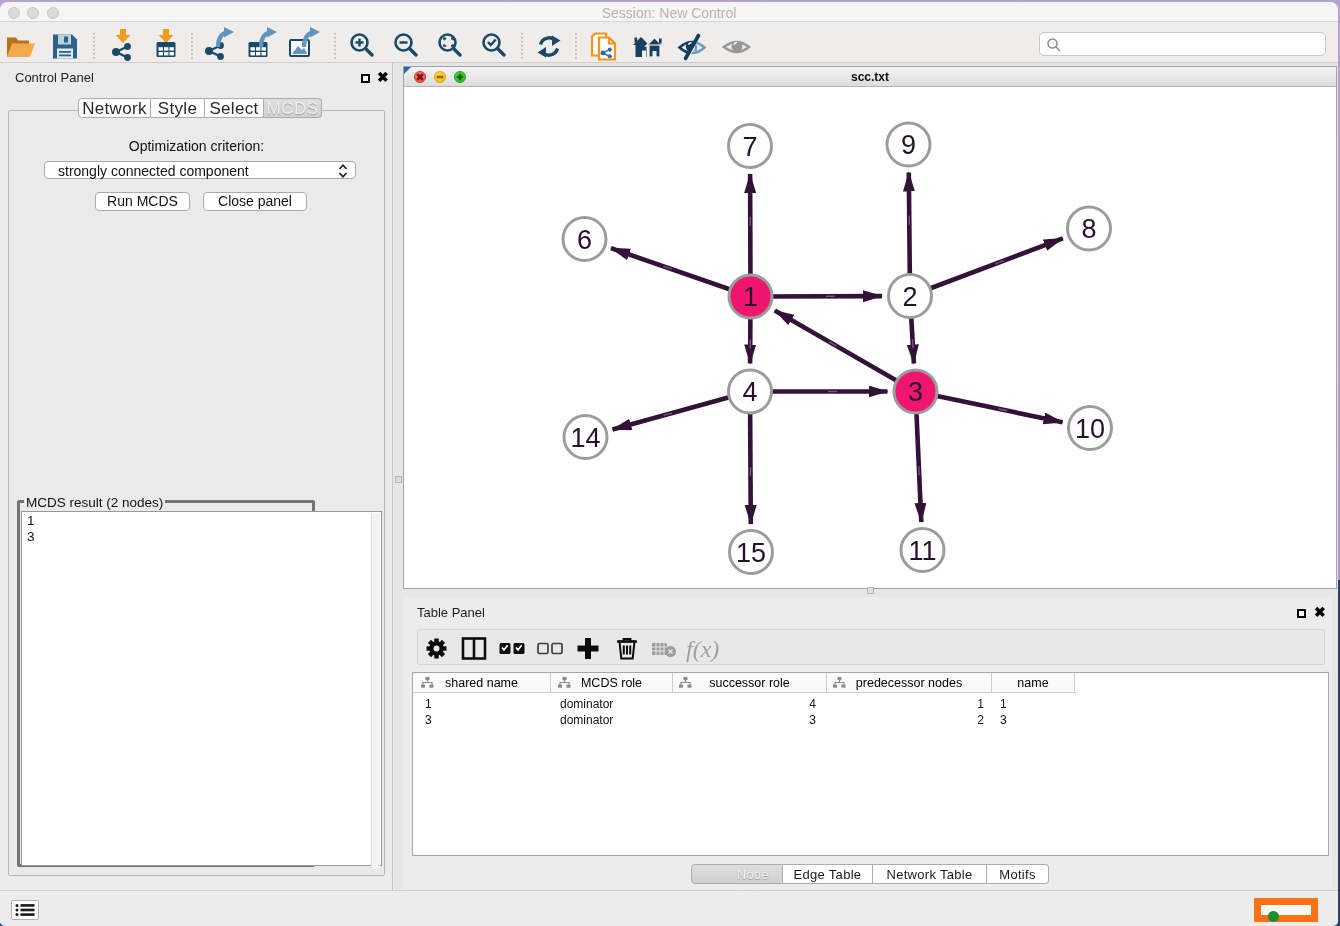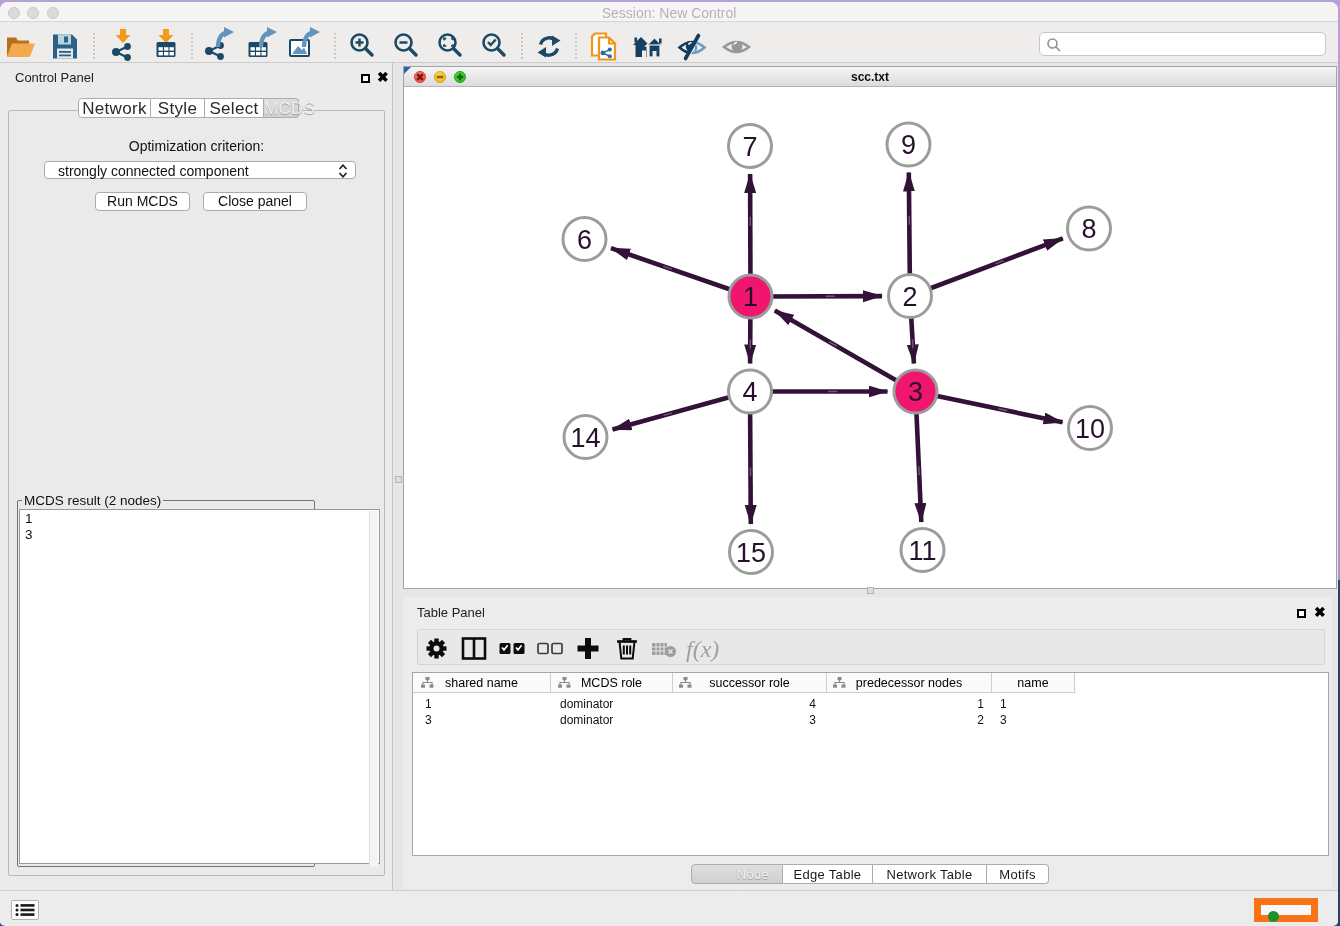--- a/index.html
+++ b/index.html
@@ -31,21 +31,21 @@
   text-shadow:0 1px 1px #9a9a9a; }
 #cp-pane { position:absolute; left:8px; top:47px; width:377px; height:766px;
   border:1px solid #b9b8b7; background:#ebeaea; border-radius:2px; }
 #opt-label { position:absolute; left:0; top:27px; width:100%; text-align:center; font-size:14px; color:#111; }
 #dd { position:absolute; left:35px; top:50px; width:312px; height:18px; background:#fff;
   border:1px solid #ababab; border-radius:4px; font-size:14px; color:#111; line-height:16px;
   padding-left:13px; padding-top:1px; }
 .btn { position:absolute; height:19px; background:#fff; border:1px solid #ababab; border-radius:4px;
   font-size:14px; color:#111; text-align:center; line-height:17px; }
 #fieldset { position:absolute; left:8px; top:389px; width:298px; height:367px;
-  border:1px solid #737373; border-radius:2px; }
+  border:3px solid #737373; border-radius:2px; }
 #fs-label { position:absolute; left:4px; top:-8px; background:#ebeaea; padding:0 2px;
   font-size:13.5px; color:#111; }
 #fs-inner { position:absolute; left:1px; top:8px; width:361px; height:355px; background:#fff;
   border:1px solid #999; font-size:13.5px; color:#111; padding:1px 0 0 5px; line-height:16px; }
 #fs-scroll { position:absolute; right:1px; top:1px; width:9px; height:356px; background:#f4f4f4;
   border-left:1px solid #e0e0e0; }
 
 #mdi { position:absolute; left:394px; top:0; width:944px; height:827px; background:#e7e6e6; }
 #nw { position:absolute; left:9px; top:3px; width:934px; height:523px; background:#fff;
   border:1px solid #9fa4ad; }
@@ -232,21 +232,21 @@
 </div>
 <div id="content">
   <div id="cp">
     <div id="cp-title">Control Panel</div>
     <div style="position:absolute;left:361px;top:11px;width:9px;height:9px;border:2px solid #000;background:#fff"></div>
     <div style="position:absolute;left:377px;top:6px;font-size:14px;font-weight:bold;color:#000">✖</div>
     <div class="tabs" style="left:78px;top:35px">
       <div class="tab first" style="width:73px">Network</div>
           <div class="tab" style="width:54px">Style</div>
           <div class="tab" style="width:59px">Select</div>
-          <div class="tab sel last" style="width:35px">MCDS</div>
+          <div class="tab sel last" style="width:58px">MCDS</div>
     </div>
     <div id="cp-pane">
       <div id="opt-label">Optimization criterion:</div>
       <div id="dd">strongly connected component
         <svg width="10" height="14" viewBox="0 0 10 14" style="position:absolute;right:7px;top:2px">
           <path d="M1.5,5 L5,1.2 L8.5,5 M1.5,9 L5,12.8 L8.5,9" stroke="#222" stroke-width="1.7" fill="none"></path>
         </svg>
       </div>
       <div class="btn" style="left:86px;top:81px;width:95px;">Run MCDS</div>
       <div class="btn" style="left:194px;top:81px;width:104px;">Close panel</div>

